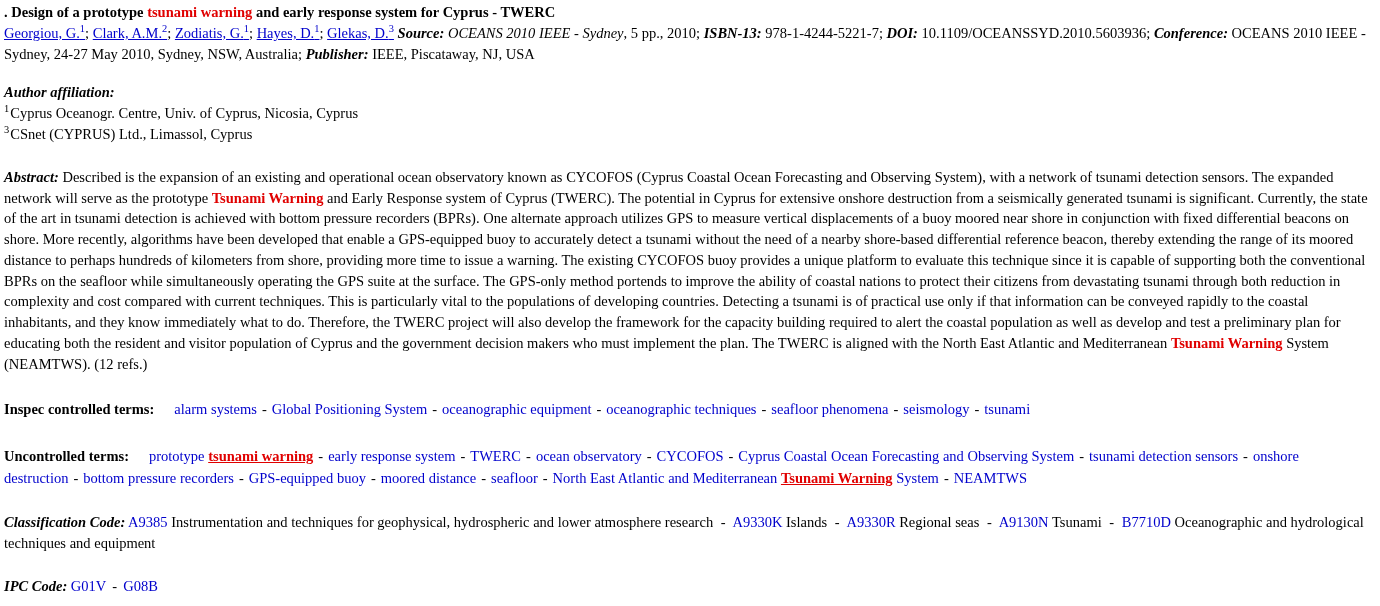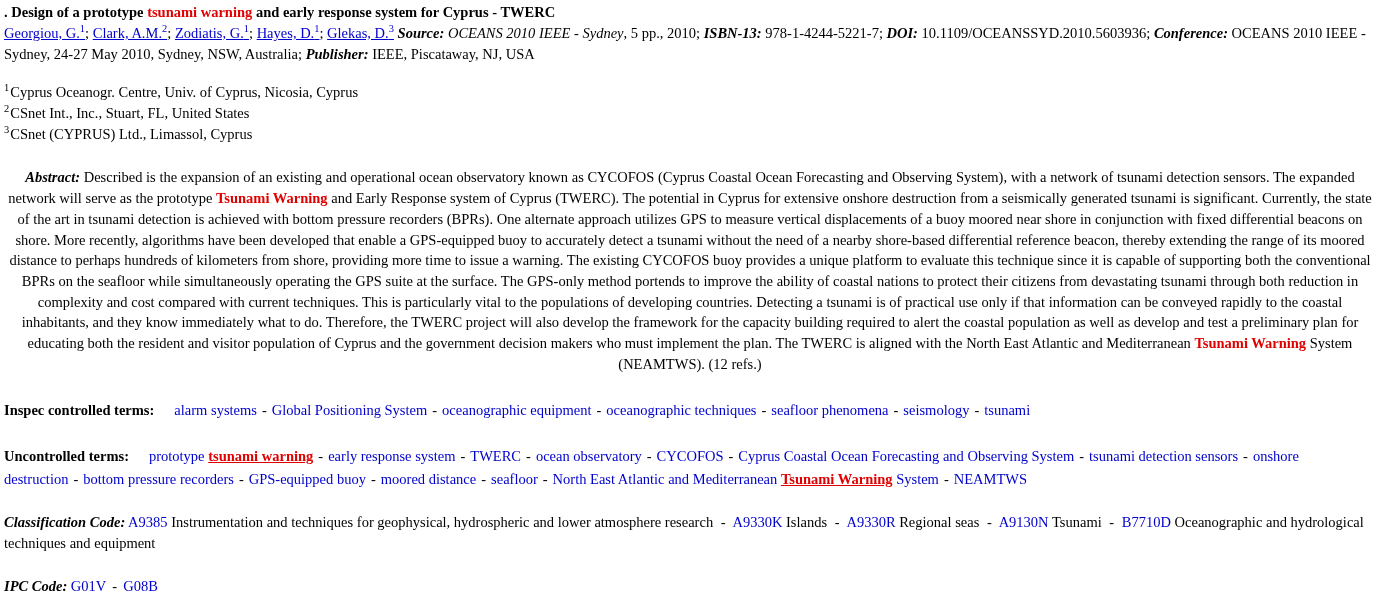--- a/index.html
+++ b/index.html
@@ -49,21 +49,21 @@
   .bld { font-weight: bold; font-style: italic; }
   .block {
     margin-top: 18px;
     line-height: 1.42;
   }
   .aff-line { line-height: 1.45; }
   .aff-line sup { margin-right: 1px; }
   .abstract {
     margin-top: 22px;
     line-height: 1.43;
-    text-align: center;
+    text-align: left;
   }
   .terms {
     margin-top: 24px;
     line-height: 1.55;
   }
   .terms .dash { color:#000; padding: 0 5px; text-decoration: none; }
   .terms-label { font-weight: bold; margin-right: 20px; }
   .class-block { margin-top: 22px; line-height: 1.45; }
   .class-block .dash { color:#000; padding: 0 4px; }
   .ipc-block { margin-top: 22px; line-height: 1.45; }
@@ -93,22 +93,22 @@
     <span>978-1-4244-5221-7;</span>
     <span class="bld">DOI:</span>
     <span>10.1109/OCEANSSYD.2010.5603936;</span>
     <span class="bld">Conference:</span>
     <span>OCEANS 2010 IEEE - Sydney, 24-27 May 2010, Sydney, NSW, Australia;</span>
     <span class="bld">Publisher:</span>
     <span>IEEE, Piscataway, NJ, USA</span>
   </div>
 
   <div class="block">
+    <div class="bld">Author affiliation:</div>
     <div class="aff-line"><sup>1</sup><span>Cyprus Oceanogr. Centre, Univ. of Cyprus, Nicosia, Cyprus</span></div>
-    <div class="aff-line"><sup>2</sup><span>CSnet Int., Inc., Stuart, FL, United States</span></div>
     <div class="aff-line"><sup>3</sup><span>CSnet (CYPRUS) Ltd., Limassol, Cyprus</span></div>
   </div>
 
   <div class="abstract">
     <span class="bld">Abstract:</span><span> Described is the expansion of an existing and operational ocean observatory known as CYCOFOS (Cyprus Coastal Ocean Forecasting and Observing System), with a network of tsunami detection sensors. The expanded network will serve as the prototype </span><span class="hl">Tsunami Warning</span><span> and Early Response system of Cyprus (TWERC). The potential in Cyprus for extensive onshore destruction from a seismically generated tsunami is significant. Currently, the state of the art in tsunami detection is achieved with bottom pressure recorders (BPRs). One alternate approach utilizes GPS to measure vertical displacements of a buoy moored near shore in conjunction with fixed differential beacons on shore. More recently, algorithms have been developed that enable a GPS-equipped buoy to accurately detect a tsunami without the need of a nearby shore-based differential reference beacon, thereby extending the range of its moored distance to perhaps hundreds of kilometers from shore, providing more time to issue a warning. The existing CYCOFOS buoy provides a unique platform to evaluate this technique since it is capable of supporting both the conventional BPRs on the seafloor while simultaneously operating the GPS suite at the surface. The GPS-only method portends to improve the ability of coastal nations to protect their citizens from devastating tsunami through both reduction in complexity and cost compared with current techniques. This is particularly vital to the populations of developing countries. Detecting a tsunami is of practical use only if that information can be conveyed rapidly to the coastal inhabitants, and they know immediately what to do. Therefore, the TWERC project will also develop the framework for the capacity building required to alert the coastal population as well as develop and test a preliminary plan for educating both the resident and visitor population of Cyprus and the government decision makers who must implement the plan. The TWERC is aligned with the North East Atlantic and Mediterranean </span><span class="hl">Tsunami Warning</span><span> System (NEAMTWS). (12 refs.)</span>
   </div>
 
   <div class="terms">
     <span class="terms-label">Inspec controlled terms:</span><a class="lnk">alarm systems</a><span class="dash">-</span><a class="lnk">Global Positioning System</a><span class="dash">-</span><a class="lnk">oceanographic equipment</a><span class="dash">-</span><a class="lnk">oceanographic techniques</a><span class="dash">-</span><a class="lnk">seafloor phenomena</a><span class="dash">-</span><a class="lnk">seismology</a><span class="dash">-</span><a class="lnk">tsunami</a>
   </div>

